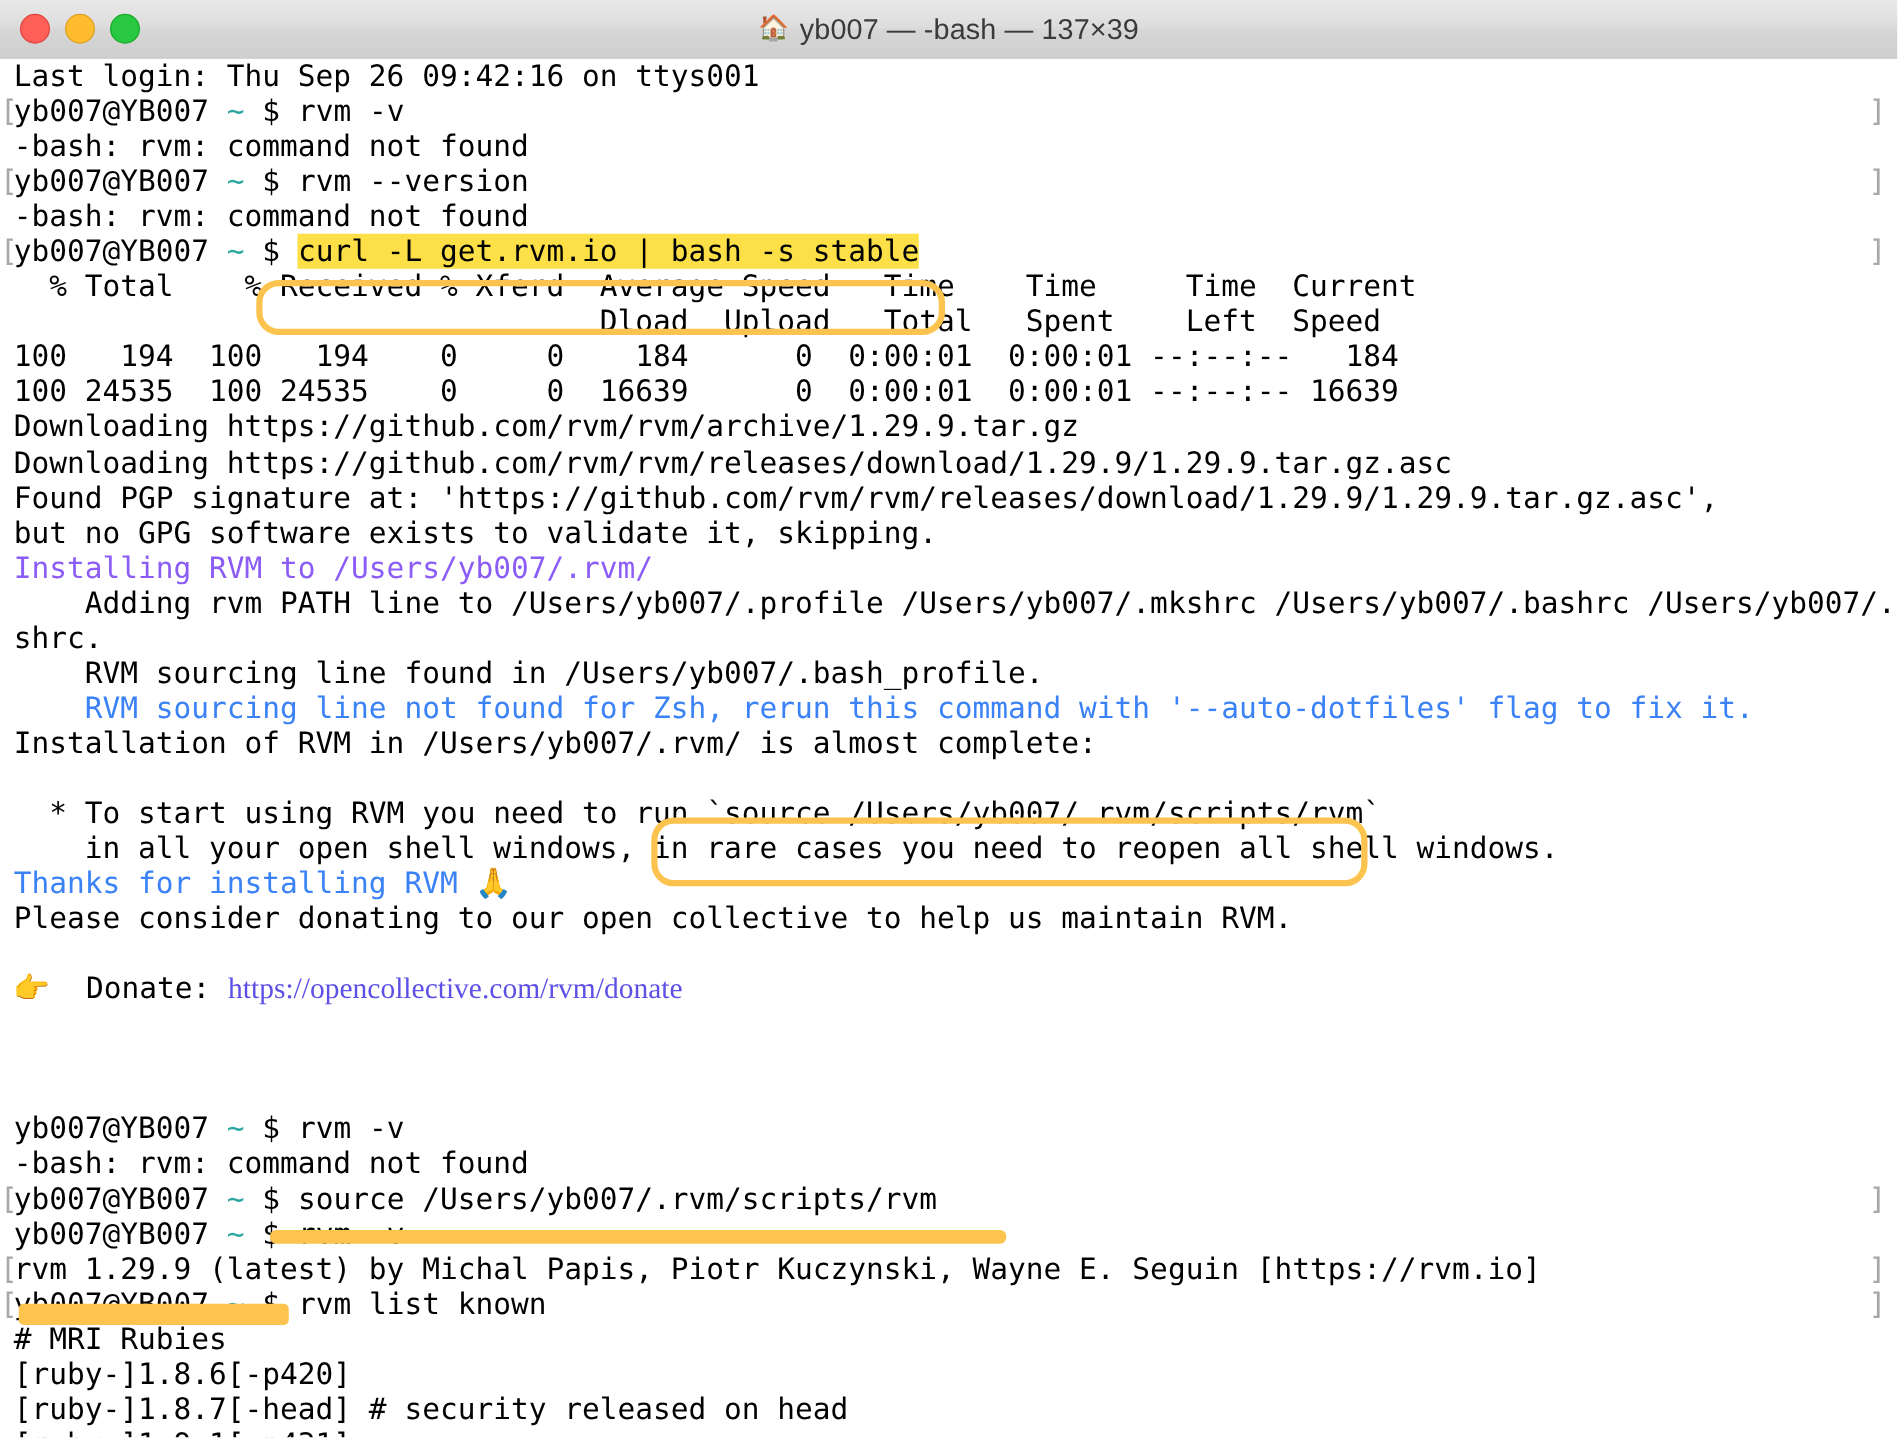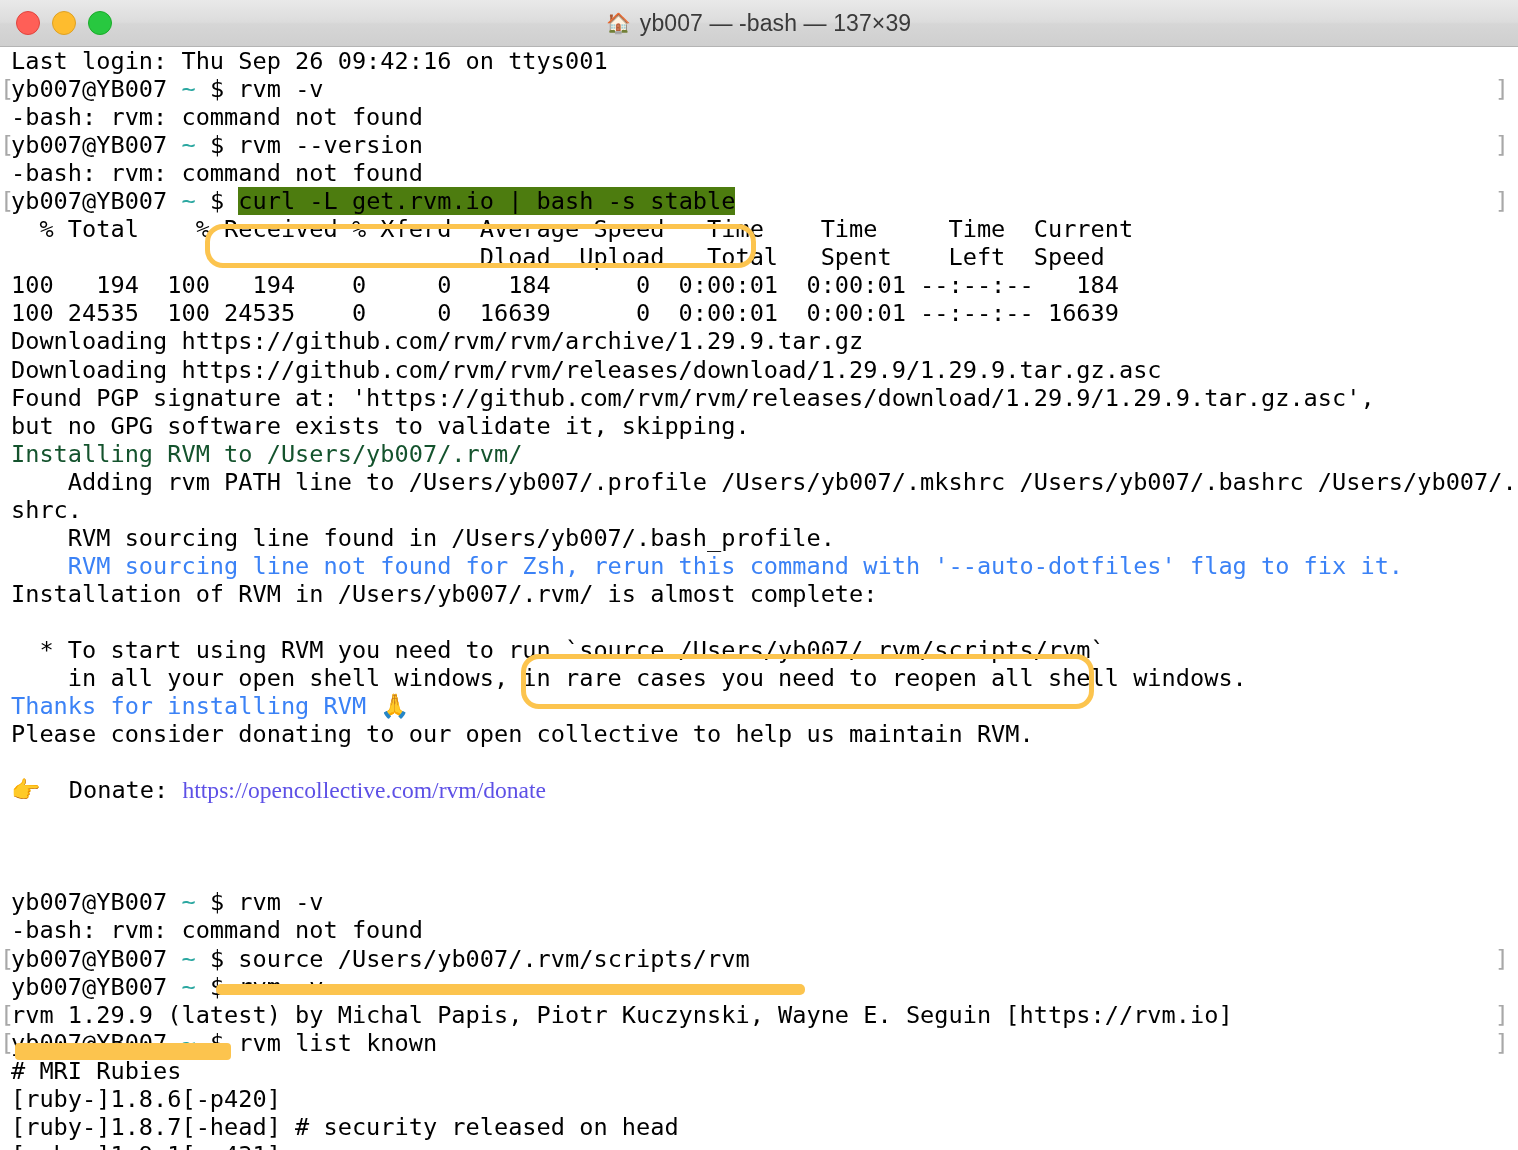--- a/index.html
+++ b/index.html
@@ -93,25 +93,25 @@
   .tline {
     height: 28.05px;
     position: relative;
     white-space: pre;
     padding-left: 11px;
     box-sizing: border-box;
   }
   .tline > span { white-space: pre; }
 
   
-  .c-green   { color: #14532d; margin-top: 48px; }
+  .c-green   { color: #8b5cf6; margin-top: 48px; }
   .c-olive   { color: #3b82f6; text-align: center; }
   .c-cyan    { color: #2aa7a0; }
   .c-purple  { color: #5d50e6; font-family: Liberation Serif, serif; }
-  .sel       { background: #4d7c0f; }
+  .sel       { background: #fde047; }
 
   
   .rmark {
     position: absolute;
     right: 9px;
     top: 0;
     color: #a8a8a8;
   }
   .lmark {
     position: absolute;

